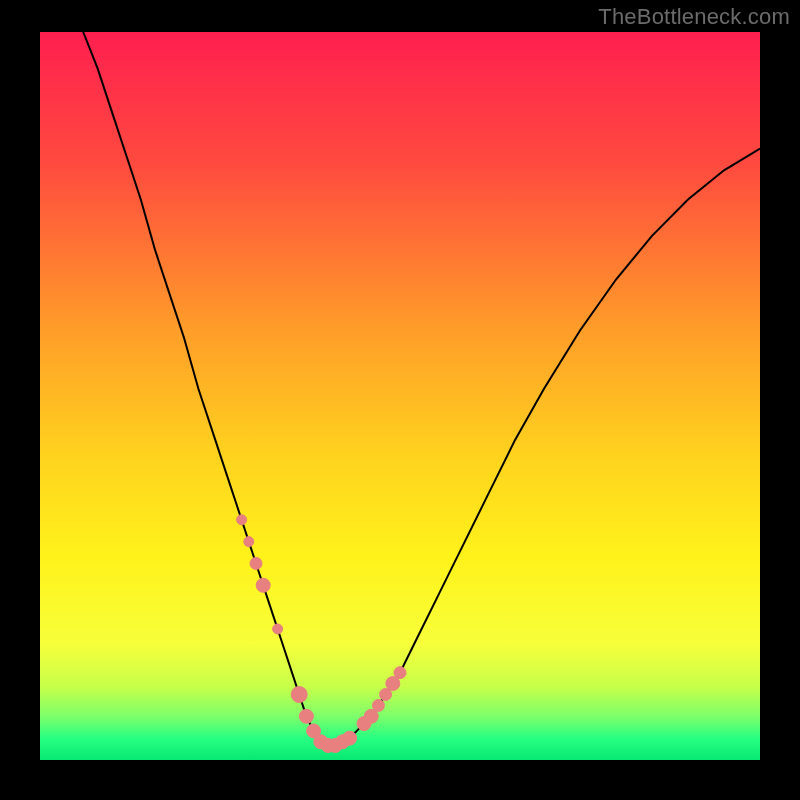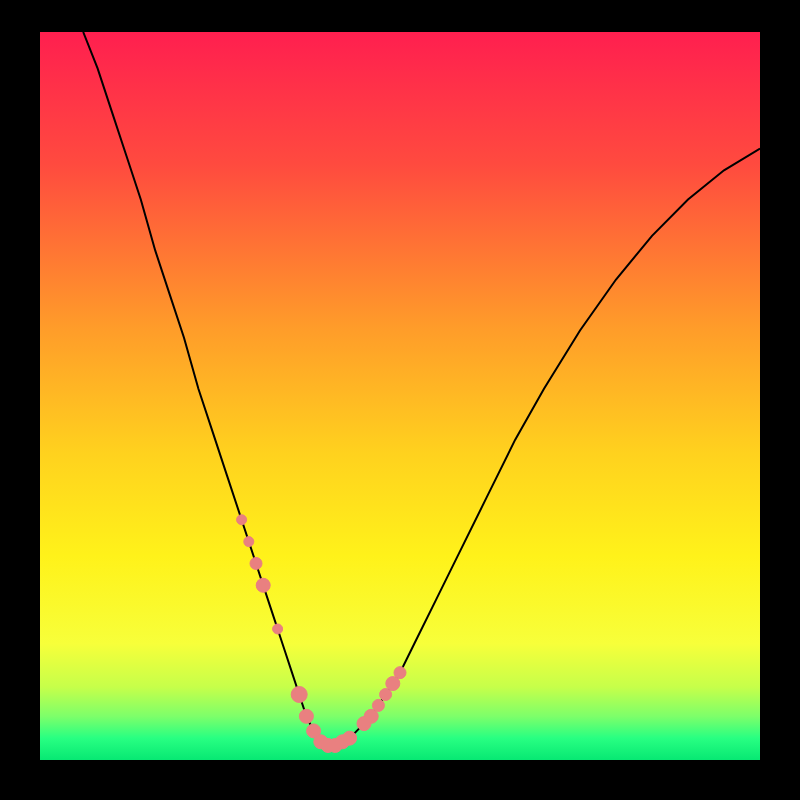--- a/index.html
+++ b/index.html
@@ -37,20 +37,21 @@
   .plot-area svg {
     display: block;
     width: 720px;
     height: 728px;
   }
 </style>
 </head>
 <body>
 
 <div class="frame">
+  <div class="watermark">TheBottleneck.com</div>
 
   <div class="plot-area">
     <svg id="chart-svg" viewBox="0 0 720 728" preserveAspectRatio="none">
       <defs>
         <linearGradient id="bg-grad" x1="0" y1="0" x2="0" y2="1">
             <stop offset="0%" stop-color="#ff1f4f"></stop>
             <stop offset="18%" stop-color="#ff4a3f"></stop>
             <stop offset="40%" stop-color="#ff9a2a"></stop>
             <stop offset="57.99999999999999%" stop-color="#ffd21e"></stop>
             <stop offset="72%" stop-color="#fff21a"></stop>

